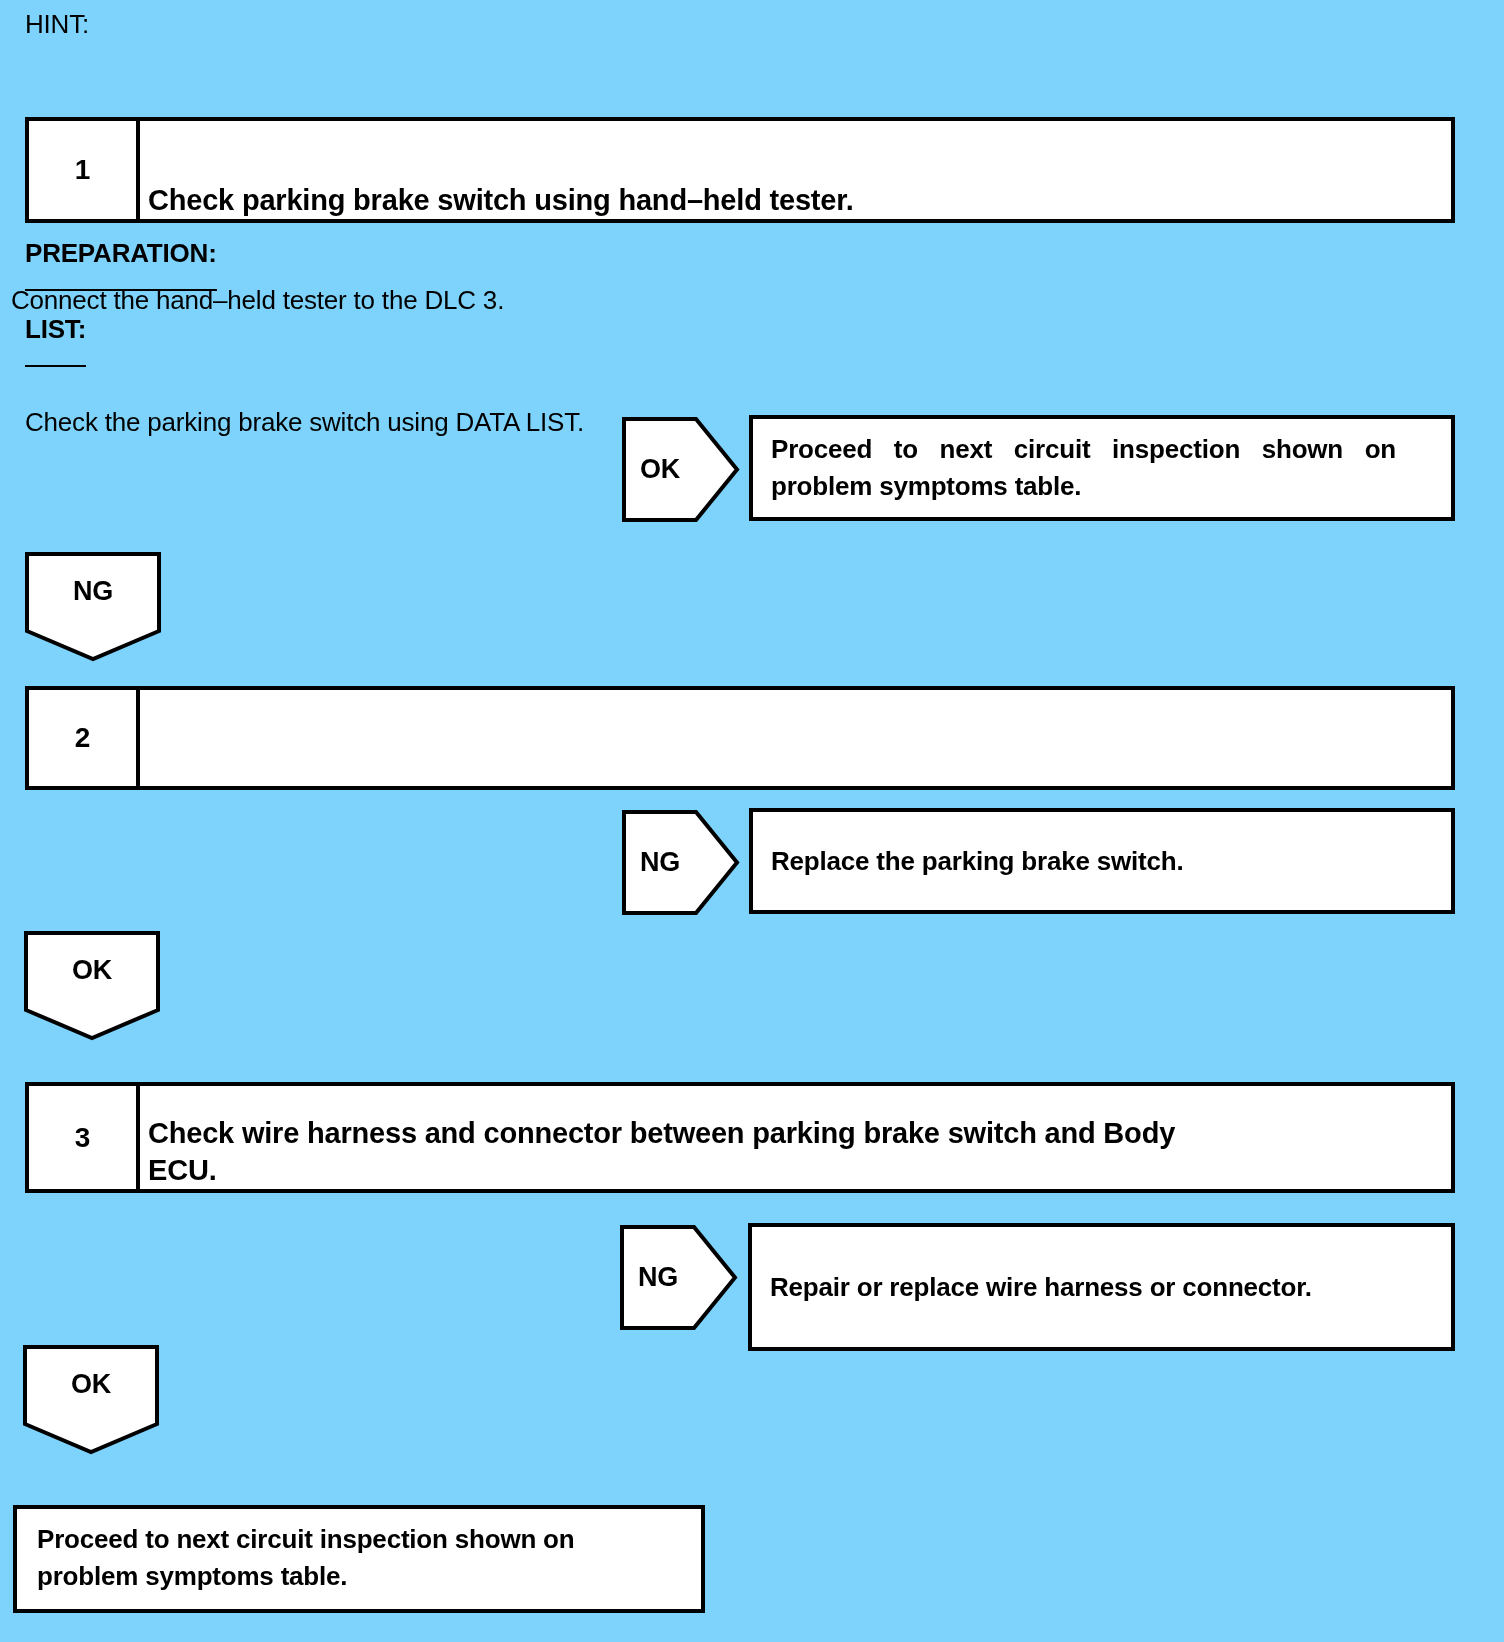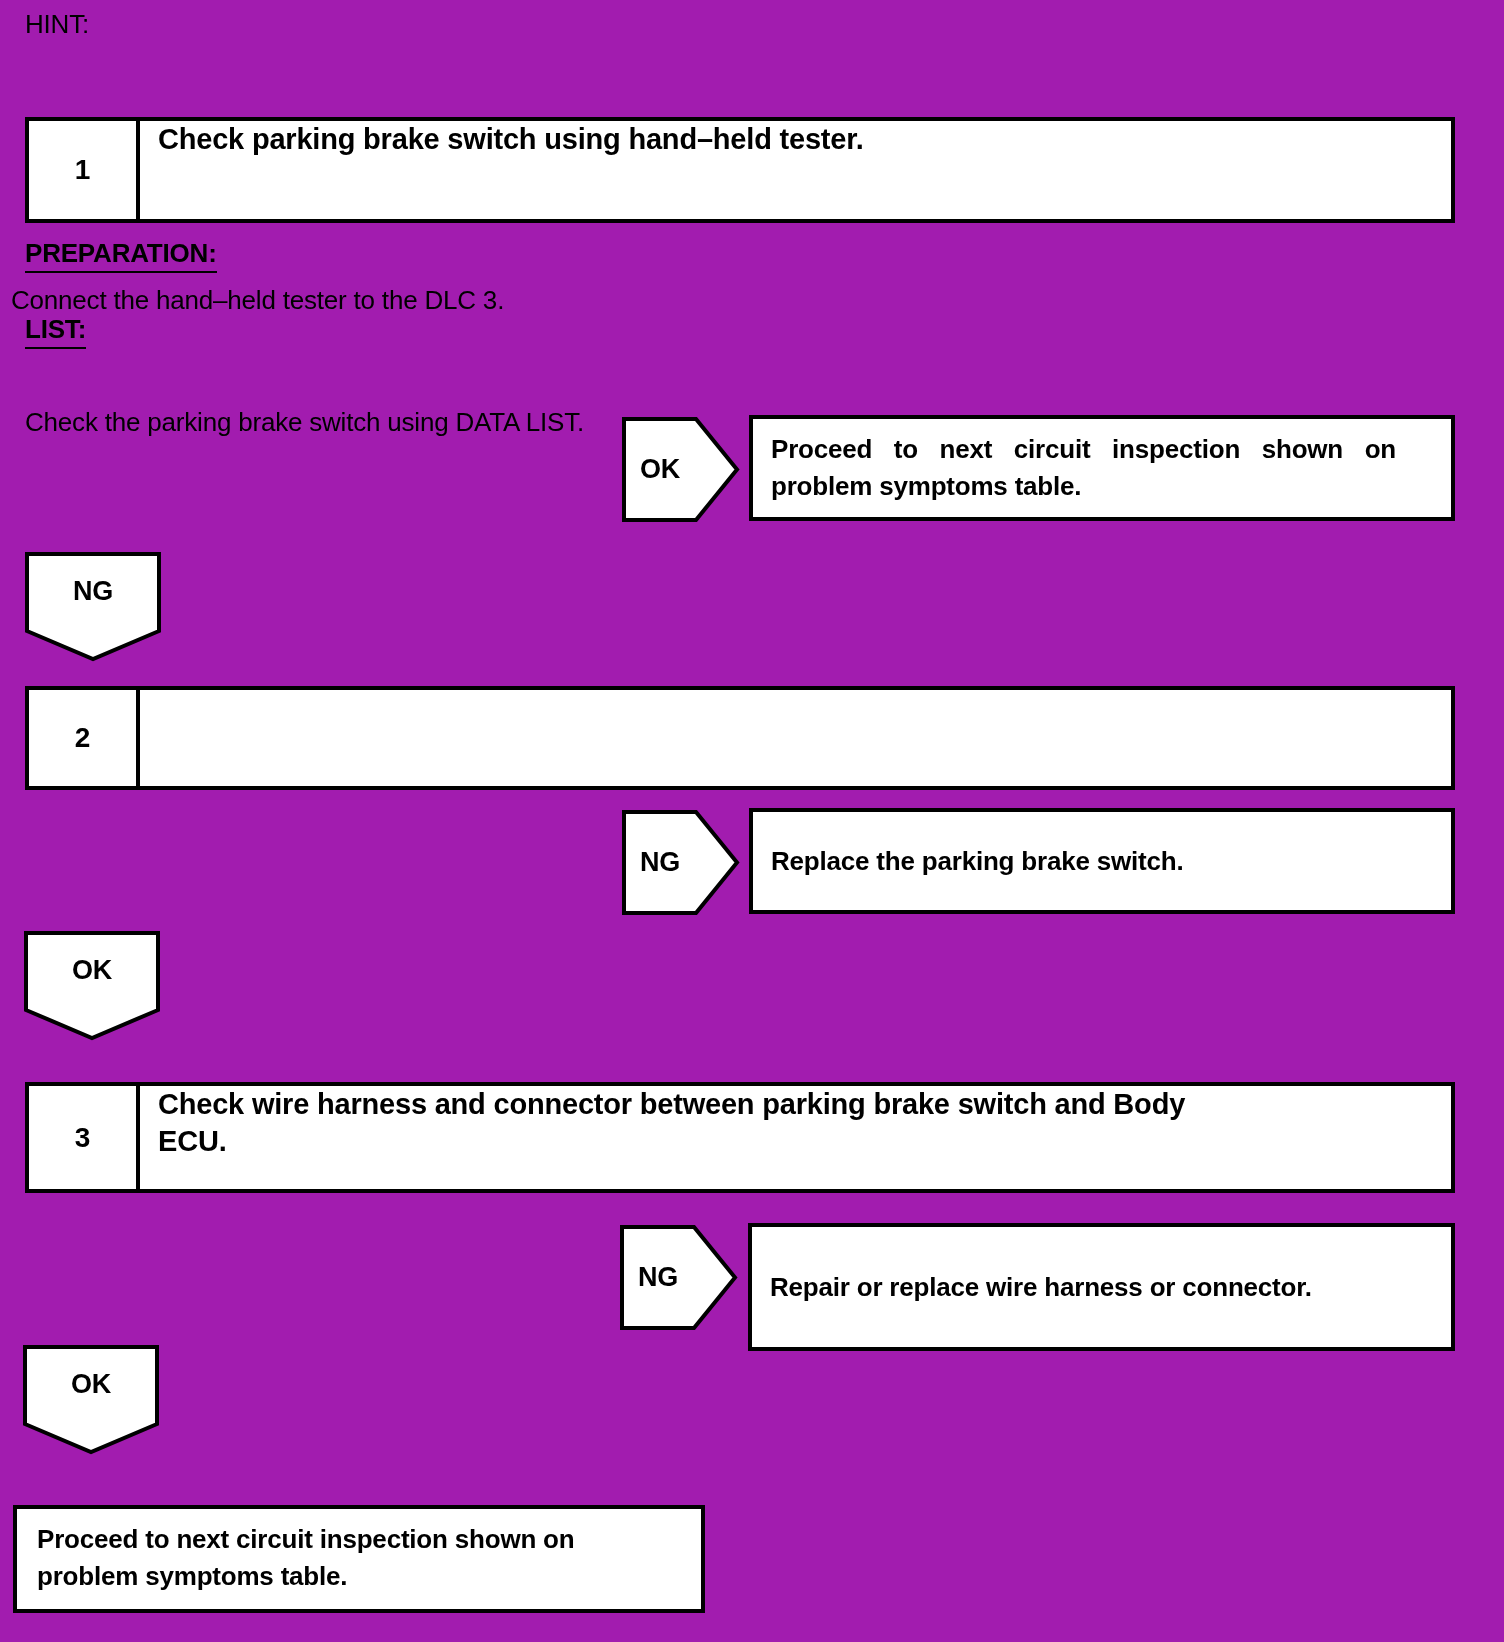--- a/index.html
+++ b/index.html
@@ -1,46 +1,46 @@
 <!DOCTYPE html>
 <html><head>
 <meta charset="utf-8">
 <style>
   html,body{margin:0;padding:0;background:#ffffff;}
   .page{
     position:relative;
     width:1504px;height:1642px;
-    background:#a21caf;color:#000;
+    background:#7dd3fc;color:#000;
     font-family:"Liberation Sans",sans-serif;
     letter-spacing:-0.2px;
     overflow:hidden;
   }
   .abs{position:absolute;}
   .body-text{font-size:26px;line-height:39px;}
   .section-label{
     font-size:26px;font-weight:bold;
     display:inline-block;
     border-bottom:2px solid #000;
-    padding-bottom:2px;
+    padding-bottom:20px;
   }
   
   .step-box{
     position:absolute;left:25px;width:1430px;
     border:4px solid #000;box-sizing:border-box;
     display:flex;background:#fff;
   }
   .step-num{
     flex:0 0 111px;width:111px;box-sizing:border-box;
     border-right:4px solid #000;
     display:flex;align-items:center;justify-content:center;
     font-weight:bold;font-size:28px;
   }
   .step-title{
-    display:flex;align-items:flex-start;
-    padding-left:18px;
+    display:flex;align-items:flex-end;
+    padding-left:8px;
     font-weight:bold;font-size:29px;line-height:37px;
   }
   .step-title > span{display:block;max-width:1080px;}
   
   .result-box{
     position:absolute;
     border:4px solid #000;box-sizing:border-box;
     display:flex;align-items:center;
     padding:0 55px 0 18px;
     font-weight:bold;font-size:26px;line-height:37px;

